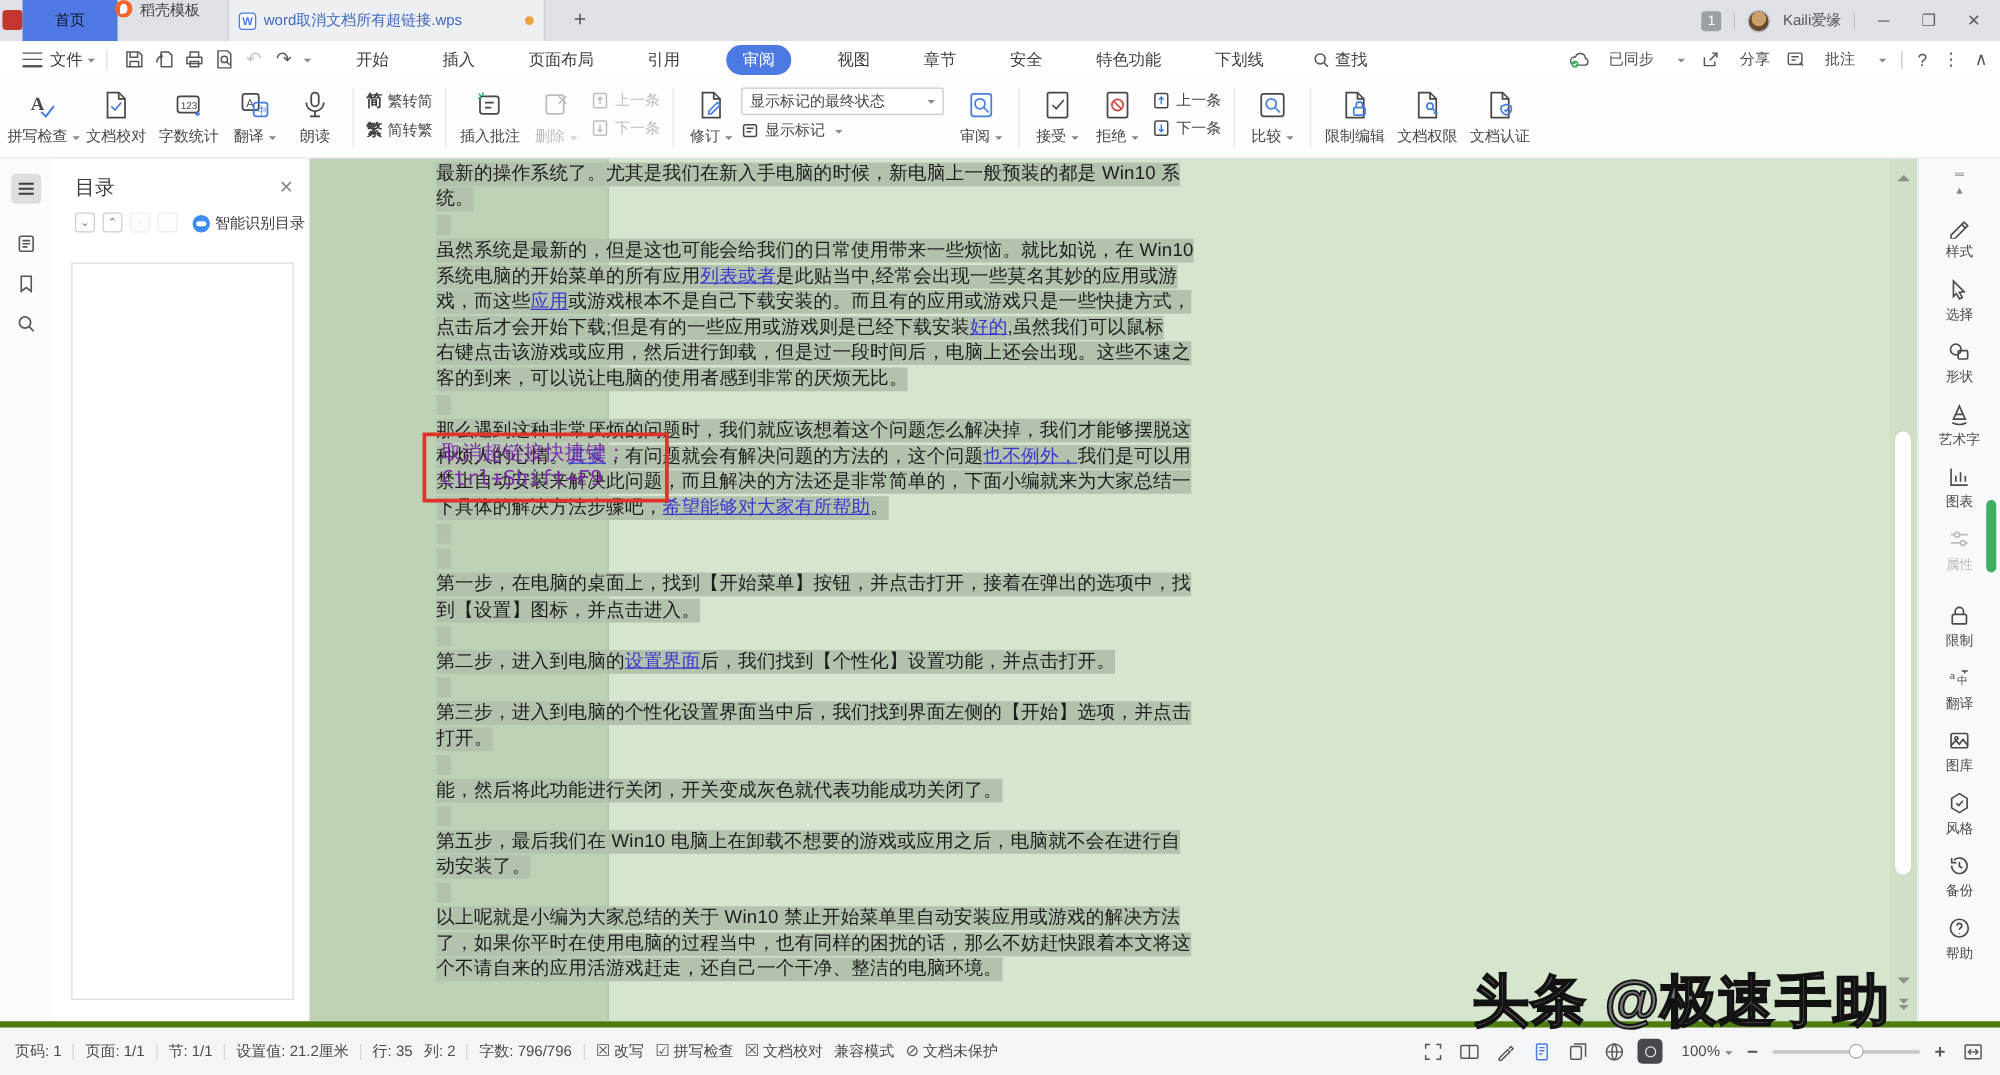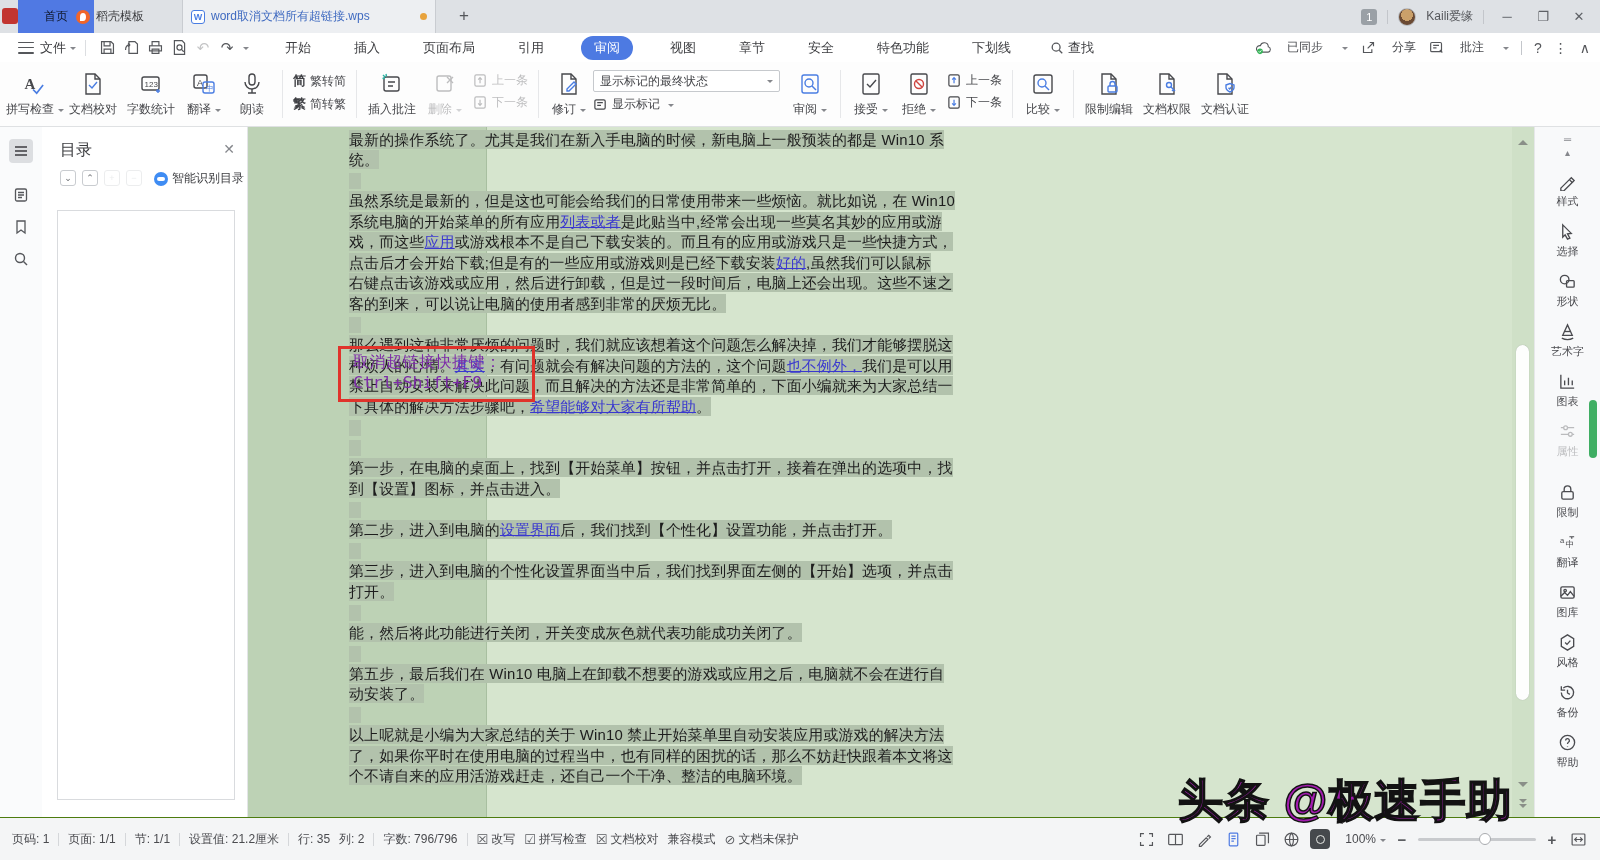--- a/index.html
+++ b/index.html
@@ -4,21 +4,21 @@
 <style>
   * { margin:0; padding:0; box-sizing:border-box; }
   html,body { width:1600px; height:860px; overflow:hidden; }
   body { font-family:"Liberation Sans","DejaVu Sans",sans-serif; color:#3f4043; background:#fff; position:relative; }
   #app { position:absolute; left:0; top:0; width:1600px; height:860px; overflow:hidden; }
 
   
   #tabbar { position:absolute; left:0; top:0; width:1600px; height:33px; background:#dee1e5; display:flex; align-items:center; }
   .logo { position:absolute; left:2px; top:8px; width:16px; height:16px; background:#c23530; border-radius:3px; }
   .hometab { position:absolute; left:18px; top:0; width:76px; height:33px; background:#5079e3; color:#0f172a; font-size:12px; display:flex; align-items:center; justify-content:center; }
-  .temptab { position:absolute; left:68px; top:0; width:92px; height:33px; display:flex; align-items:center; font-size:12px; color:#3c3d40; }
+  .temptab { position:absolute; left:84px; top:0; width:92px; height:33px; display:flex; font-size:12px; color:#3c3d40; }
   .flame { width:14px; height:14px; border-radius:50%; background:#f1652a; margin:0 6px 0 8px; position:relative; }
   .flame:after { content:""; position:absolute; left:4px; top:3px; width:6px; height:8px; background:#fff; border-radius:50% 50% 50% 0; }
   .doctab { position:absolute; left:182px; top:0; width:254px; height:33px; background:#edeff2; border-left:1px solid #c9ccd1; border-right:1px solid #c9ccd1; display:flex; align-items:center; padding:0 8px; }
   .wicon { width:14px; height:14px; border:1.4px solid #4a7de2; border-radius:3px; color:#4a7de2; font-size:9px; font-weight:bold; display:flex; align-items:center; justify-content:center; margin-right:6px; background:#fff; }
   .doctitle { font-size:12px; color:#3f6ac0; white-space:nowrap; overflow:hidden; flex:1; }
   .moddot { width:7px; height:7px; border-radius:50%; background:#e8a33d; margin-left:6px; }
   .newtab { position:absolute; left:452px; top:4px; width:24px; height:24px; font-size:17px; color:#54565a; display:flex; align-items:center; justify-content:center; }
   .tb-right { position:absolute; right:8px; top:0; height:33px; display:flex; align-items:center; gap:10px; }
   .badge1 { min-width:16px; height:16px; background:#9aa0a6; color:#fff; font-size:11px; border-radius:3px; display:flex; align-items:center; justify-content:center; padding:0 3px; }
   .vline { width:1px; height:14px; background:#c3c6cb; }
@@ -56,21 +56,21 @@
   .rbtn.narrow { width:48px; }
   .ricon { height:28px; display:flex; align-items:center; justify-content:center; position:relative; }
   .ricon svg { width:24px; height:24px; }
   .rlabel { font-size:12px; color:#46474b; margin-top:3px; white-space:nowrap; display:flex; align-items:center; }
   .ga { font-size:15px; font-weight:bold; color:#47484c; font-family:"Liberation Serif",serif; }
   .stack { display:flex; flex-direction:column; justify-content:center; gap:5px; padding:4px 4px 0 4px; }
   .srow { display:flex; align-items:center; font-size:12px; color:#46474b; gap:4px; white-space:nowrap; }
   .srow svg { width:15px; height:15px; }
   .cjkic { font-size:13px; font-weight:bold; color:#3e3f43; }
   .revcol { display:flex; flex-direction:column; gap:4px; padding-top:2px; }
-  .combo { width:187px; height:22px; border:1px solid #c6c9cd; border-radius:2px; background:#fff; display:flex; align-items:center; font-size:12px; color:#46474b; padding:0 6px; justify-content:space-between; }
+  .combo { width:162px; height:22px; border:1px solid #c6c9cd; border-radius:2px; background:#fff; display:flex; align-items:center; font-size:12px; color:#46474b; padding:0 6px; justify-content:space-between; }
 
   
   #leftstrip { position:absolute; left:0; top:127px; width:42px; height:690px; background:#fafbfc; }
   .stripic { position:absolute; left:9px; width:24px; height:24px; display:flex; align-items:center; justify-content:center; border-radius:4px; color:#55575b; }
   .stripic svg { width:16px; height:16px; }
   .stripic.active { background:#dcdee1; }
   #leftpanel { position:absolute; left:42px; top:127px; width:206px; height:690px; background:#fff; border-right:1px solid #e3e5e7; }
   .paneltitle { position:absolute; left:18px; top:13px; font-size:16px; color:#3c3d40; }
   .panelclose { position:absolute; right:12px; top:14px; font-size:14px; color:#85878c; }
   .tocbtns { position:absolute; left:18px; top:43px; display:flex; gap:6px; align-items:center; }
@@ -105,38 +105,38 @@
   #rightbar { position:absolute; left:1534px; top:127px; width:66px; height:690px; background:#f8f9fa; border-left:1px solid #e6e7e9; display:flex; flex-direction:column; align-items:center; padding-top:6px; }
   .rb-collapse { color:#85878c; font-size:10px; line-height:1.3; text-align:center; }
   .sbitem { display:flex; flex-direction:column; align-items:center; margin-top:13px; color:#4a4b4f; }
   .sbitem svg { width:19px; height:19px; }
   .sbitem span { font-size:11px; margin-top:3px; white-space:nowrap; }
   .sbitem.dis { opacity:.35; }
   .gapbig { margin-top:24px; }
   #minibar { position:absolute; left:1589px; top:400px; width:8px; height:58px; background:#3fae63; border-radius:4px; z-index:30; }
 
   
-  #statusbar { position:absolute; left:0; top:817px; width:1600px; height:43px; background:#f4f5f6; border-top:1px solid #4d7c0f; display:flex; align-items:center; font-size:12px; color:#4a4b4f; }
+  #statusbar { position:absolute; left:0; top:817px; width:1600px; height:43px; background:#f4f5f6; border-top:5px solid #4d7c0f; display:flex; align-items:center; font-size:12px; color:#4a4b4f; }
   .sb-left { display:flex; align-items:center; margin-left:12px; gap:9px; }
   .sdiv { width:1px; height:13px; background:#d5d7da; }
   .sbit { white-space:nowrap; display:flex; align-items:center; gap:3px; }
   .cbg { font-size:13px; color:#5a5c60; }
   .sb-right { position:absolute; right:12px; display:flex; align-items:center; gap:9px; }
   .vic { width:20px; height:20px; display:flex; align-items:center; justify-content:center; }
   .vic svg { width:17px; height:17px; }
   .vic.activeblue svg { stroke:#4d7ae2; }
   .eyeon { width:20px; height:20px; background:#46494d; border-radius:4px; display:flex; align-items:center; justify-content:center; }
   .eyeon i { width:9px; height:9px; border:1.6px solid #e8eae6; border-radius:50%; display:block; }
   .zoomtxt { margin-left:6px; white-space:nowrap; }
   .zbtn { font-size:15px; font-weight:bold; color:#55575b; width:14px; text-align:center; }
   .ztrack { width:118px; height:3px; background:#c8cacd; border-radius:2px; position:relative; }
   .zthumb { position:absolute; left:52%; top:-5px; width:12px; height:12px; background:#fff; border:1px solid #a9abaf; border-radius:50%; }
 
   
-  #watermark { position:absolute; left:1178px; top:771px; font-size:45px; font-weight:900; color:#a21caf; letter-spacing:1px; white-space:nowrap; z-index:50; font-family:"Liberation Sans","DejaVu Sans",sans-serif; -webkit-text-stroke:1.5px #121212; }
+  #watermark { position:absolute; left:1178px; top:771px; font-size:45px; font-weight:900; color:#737373; letter-spacing:1px; white-space:nowrap; z-index:50; font-family:"Liberation Sans","DejaVu Sans",sans-serif; -webkit-text-stroke:1.5px #121212; }
 </style>
 </head>
 <body>
 
 <div id="app">
 
   <div id="tabbar">
     <div class="logo"></div>
     <div class="hometab">首页</div>
     <div class="temptab">

